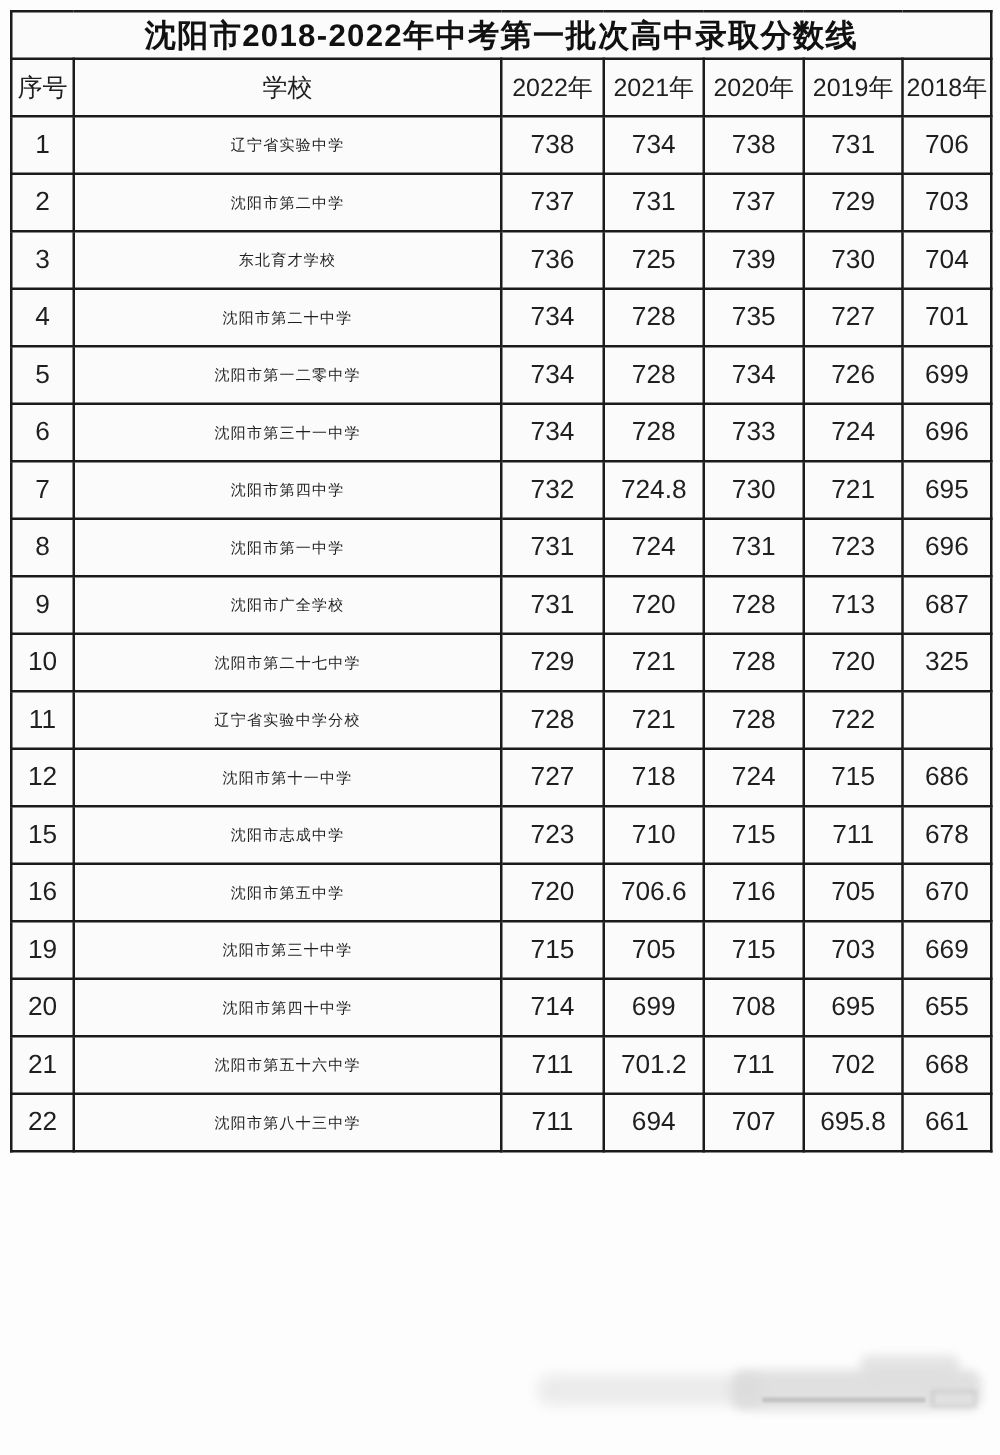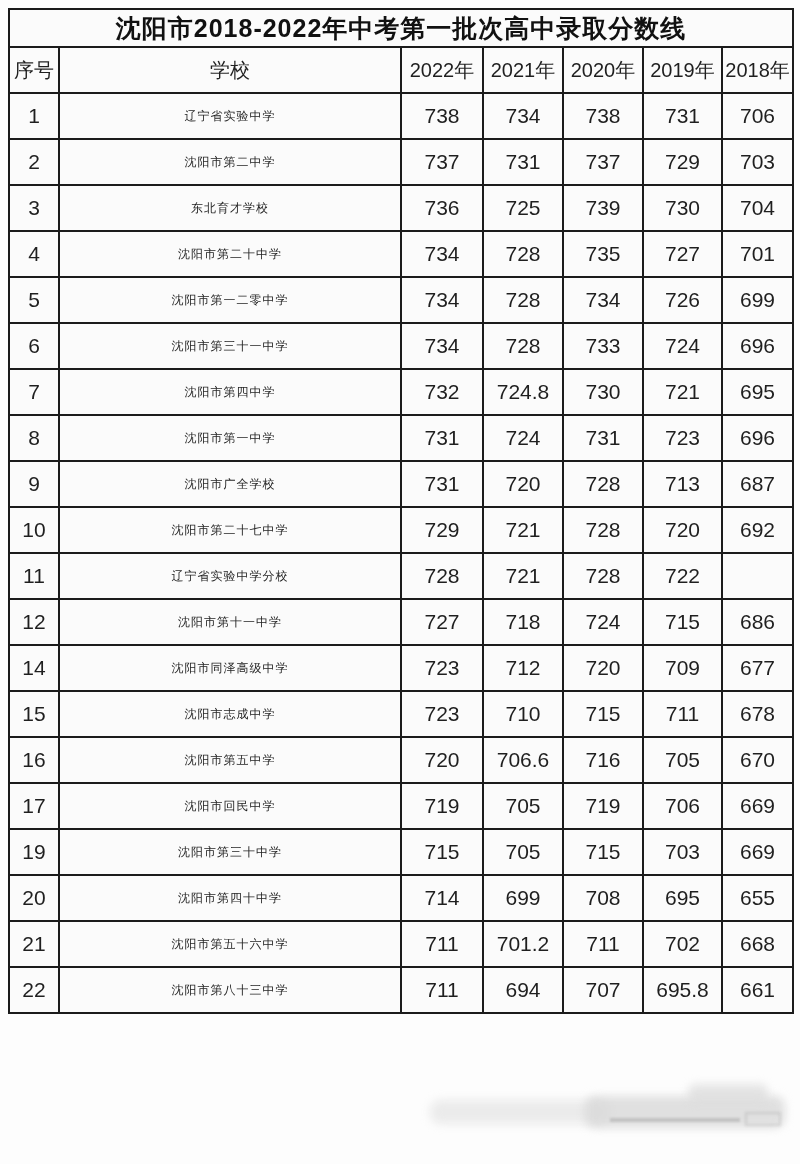--- a/index.html
+++ b/index.html
@@ -197,75 +197,57 @@
           <td>713</td>
           <td>687</td>
         </tr>
         <tr class="data-row">
           <td>10</td>
           <td class="school-cell">沈阳市第二十七中学</td>
           <td>729</td>
           <td>721</td>
           <td>728</td>
           <td>720</td>
-          <td>692</td>
+          <td>325</td>
         </tr>
         <tr class="data-row">
           <td>11</td>
           <td class="school-cell">辽宁省实验中学分校</td>
           <td>728</td>
           <td>721</td>
           <td>728</td>
           <td>722</td>
           <td></td>
         </tr>
         <tr class="data-row">
           <td>12</td>
           <td class="school-cell">沈阳市第十一中学</td>
           <td>727</td>
           <td>718</td>
           <td>724</td>
           <td>715</td>
           <td>686</td>
-        </tr>
-        <tr class="data-row">
-          <td>14</td>
-          <td class="school-cell">沈阳市同泽高级中学</td>
-          <td>723</td>
-          <td>712</td>
-          <td>720</td>
-          <td>709</td>
-          <td>677</td>
         </tr>
         <tr class="data-row">
           <td>15</td>
           <td class="school-cell">沈阳市志成中学</td>
           <td>723</td>
           <td>710</td>
           <td>715</td>
           <td>711</td>
           <td>678</td>
         </tr>
         <tr class="data-row">
           <td>16</td>
           <td class="school-cell">沈阳市第五中学</td>
           <td>720</td>
           <td>706.6</td>
           <td>716</td>
           <td>705</td>
           <td>670</td>
-        </tr>
-        <tr class="data-row">
-          <td>17</td>
-          <td class="school-cell">沈阳市回民中学</td>
-          <td>719</td>
-          <td>705</td>
-          <td>719</td>
-          <td>706</td>
-          <td>669</td>
         </tr>
         <tr class="data-row">
           <td>19</td>
           <td class="school-cell">沈阳市第三十中学</td>
           <td>715</td>
           <td>705</td>
           <td>715</td>
           <td>703</td>
           <td>669</td>
         </tr>

